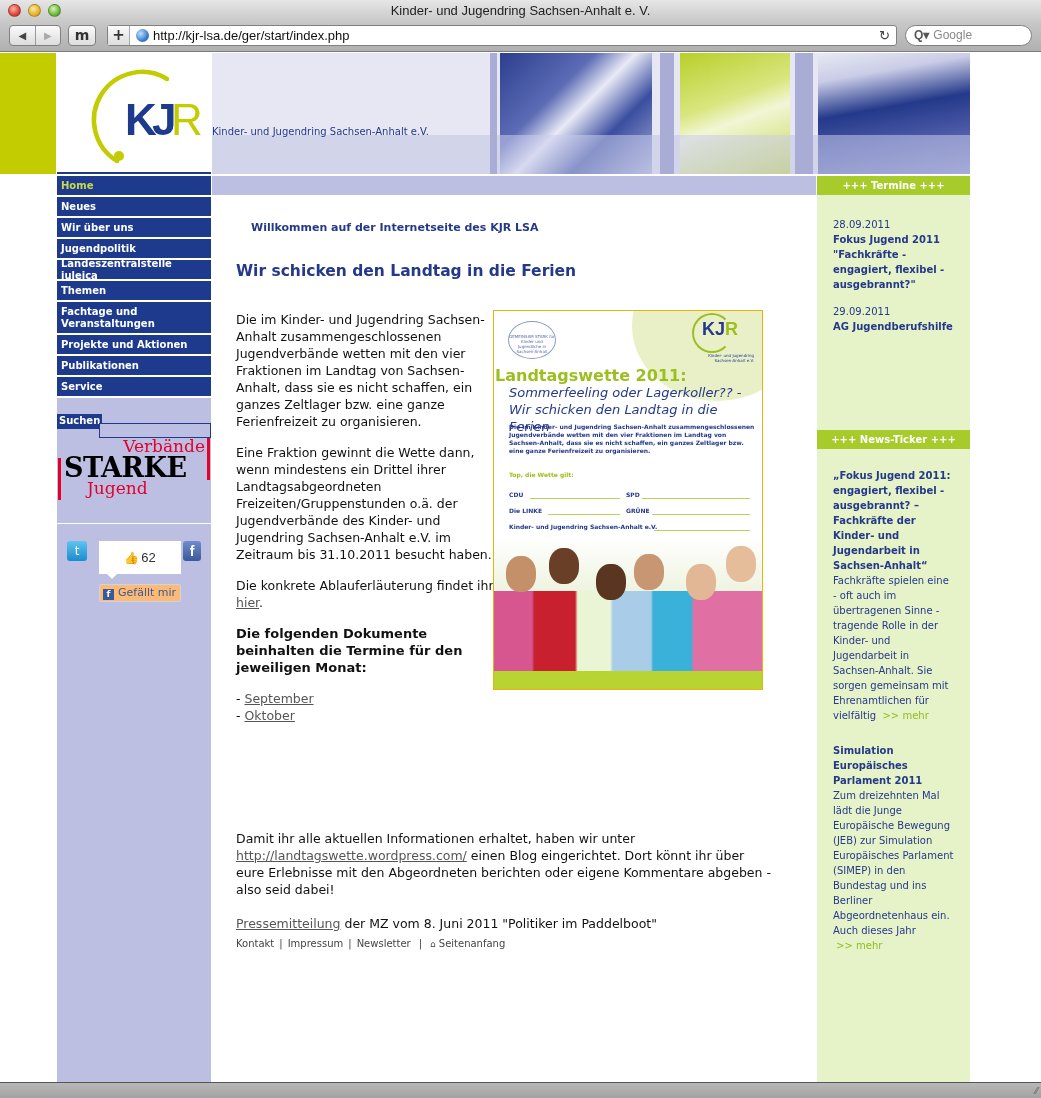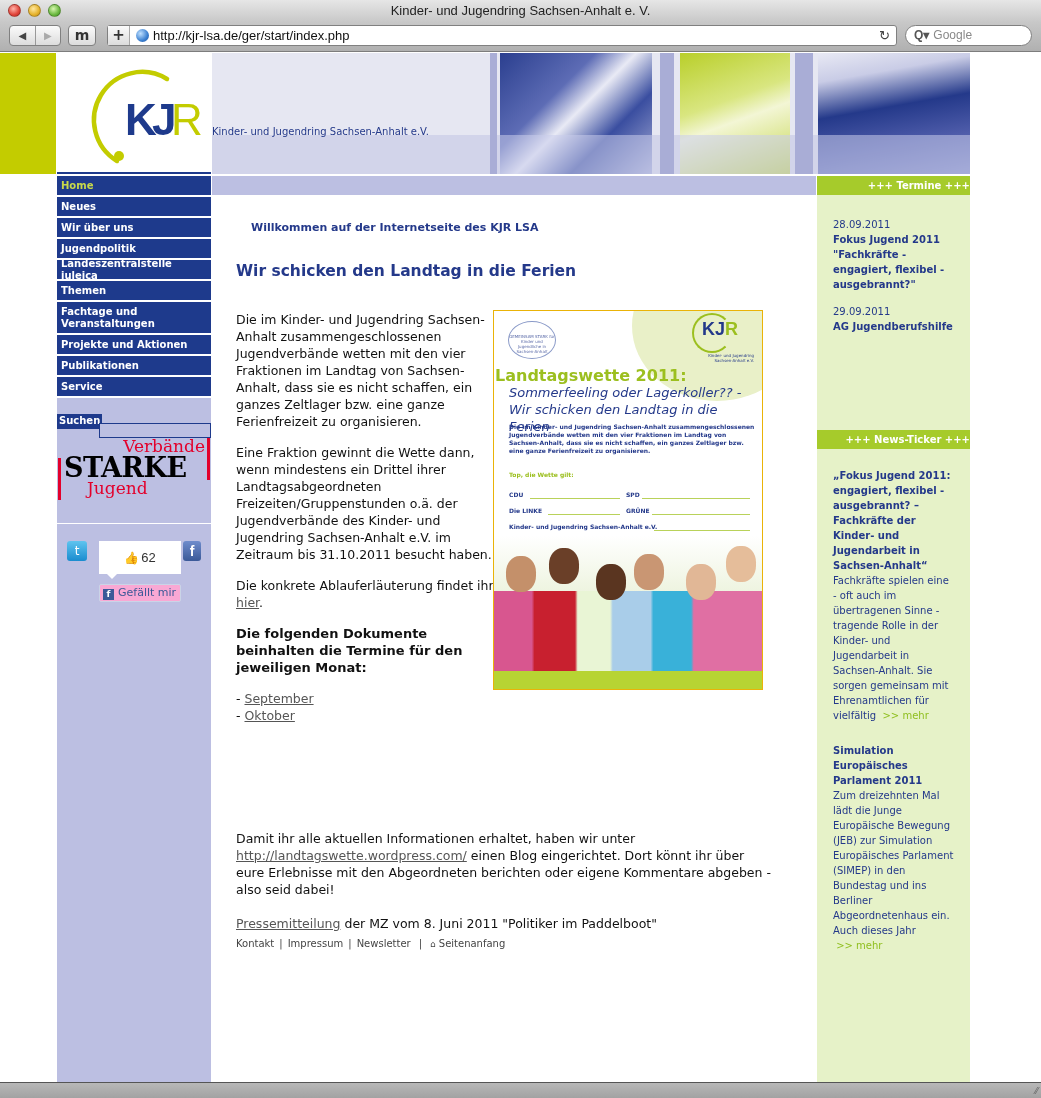--- a/index.html
+++ b/index.html
@@ -57,21 +57,21 @@
   .starke .verb { position: absolute; right: 6px; top: -2px; font-family: "DejaVu Serif", serif; font-size: 17px; color: #e3002b; }
   .starke .big { position: absolute; left: 7px; top: 14px; font-family: "DejaVu Serif", serif; font-size: 27px; font-weight: bold; color: #000; letter-spacing: -0.5px; }
   .starke .jug { position: absolute; left: 30px; top: 40px; font-family: "DejaVu Serif", serif; font-size: 17px; color: #e3002b; }
   .sb-divider { position: absolute; left: 0; top: 347px; width: 154px; height: 1px; background: #fff; }
   .social { position: absolute; left: 0; top: 360px; width: 154px; height: 70px; }
   .tw { position: absolute; left: 10px; top: 5px; width: 20px; height: 20px; border-radius: 3px; background: linear-gradient(#5fc4ef, #1a8ccf); color: #fff; font-size: 12px; text-align: center; line-height: 20px; }
   .fb { position: absolute; left: 126px; top: 5px; width: 18px; height: 20px; border-radius: 3px; background: linear-gradient(#6f8ccc, #3b5998); color: #fff; font-weight: bold; font-size: 14px; text-align: center; line-height: 20px; font-family: "Liberation Sans", sans-serif; }
   .like-box { position: absolute; left: 42px; top: 5px; width: 82px; height: 33px; background: #fff; text-align: center; font-size: 13px; line-height: 33px; color: #333; font-family: "Liberation Sans", sans-serif; }
   .like-box::after { content: ""; position: absolute; left: 8px; bottom: -5px; border-left: 5px solid transparent; border-right: 5px solid transparent; border-top: 5px solid #fff; }
   .like-box .thumb { color: #3b5998; font-size: 12px; margin-right: 2px; }
-  .like-btn { position: absolute; left: 42px; top: 48px; width: 82px; height: 18px; background: #f9a8d4; border: 1px solid #cad4e7; border-radius: 2px; font-size: 11px; line-height: 16px; color: #3b5998; padding-left: 3px; font-family: "DejaVu Sans", sans-serif; }
+  .like-btn { position: absolute; left: 42px; top: 48px; width: 82px; height: 18px; background: #fdba74; border: 1px solid #cad4e7; border-radius: 2px; font-size: 11px; line-height: 16px; color: #3b5998; padding-left: 3px; font-family: "DejaVu Sans", sans-serif; }
   .like-btn .f { display: inline-block; width: 11px; height: 11px; background: #3b5998; color: #fff; font-size: 9px; font-weight: bold; text-align: center; line-height: 11px; margin-right: 4px; vertical-align: -1px; }
 
   
   .main { position: absolute; left: 236px; top: 150px; width: 530px; }
   .welcome { position: absolute; left: 15px; top: 18px; font-size: 11px; font-weight: bold; color: #24398a; font-family: "DejaVu Sans", sans-serif; white-space: nowrap; }
   .headline { position: absolute; left: 0; top: 59px; width: 560px; font-size: 15.5px; font-weight: bold; color: #24398a; line-height: 19px; font-family: "DejaVu Sans", sans-serif; }
   .body-col { position: absolute; left: 0; top: 108px; width: 258px; font-size: 12.5px; line-height: 17px; color: #111; font-family: "DejaVu Sans", sans-serif; }
   .body-col p { margin-bottom: 14px; }
   .body-col a, .wide a { color: #555; text-decoration: underline; }
   .body-col .bold { font-weight: bold; font-size: 13px; line-height: 17px; }
@@ -94,21 +94,21 @@
   .poster .p-top { position: absolute; left: 15px; top: 160px; font-size: 6px; font-weight: bold; color: #9cbf1f; }
   .poster .p-field { position: absolute; font-size: 6px; font-weight: bold; color: #24398a; }
   .poster .p-line { position: absolute; height: 1px; background: #b9d25a; }
   .poster .kids { position: absolute; left: 0; top: 225px; width: 270px; height: 135px; background: linear-gradient(90deg, #d8568f 0%, #d8568f 14%, #c8202f 15%, #c8202f 30%, #e9f5d5 31%, #e9f5d5 43%, #a9cde9 44%, #a9cde9 58%, #39b1d9 59%, #39b1d9 73%, #e06fa3 74%, #e06fa3 100%); }
   .poster .kids .sky { position: absolute; left: 0; top: 0; width: 100%; height: 55px; background: linear-gradient(#ffffff, #eef4e0); }
   .poster .kids .head { position: absolute; width: 30px; height: 36px; border-radius: 45%; background: #b27a55; }
   .poster .grass { position: absolute; left: 0; top: 360px; width: 270px; height: 20px; background: #b7d433; }
 
   
   .rcol { position: absolute; left: 817px; top: 123px; width: 153px; height: 906px; background: #e6f2c8; }
-  .rhead { background: #a6cb2b; color: #fff; font-size: 10px; font-weight: bold; text-align: right; height: 19px; line-height: 19px; font-family: "DejaVu Sans", sans-serif; }
+  .rhead { background: #a6cb2b; color: #fff; font-size: 10px; font-weight: bold; text-align: center; height: 19px; line-height: 19px; font-family: "DejaVu Sans", sans-serif; }
   .termine { padding: 22px 16px 0 16px; font-size: 10px; line-height: 15px; color: #24398a; font-family: "DejaVu Sans", sans-serif; }
   .termine .ev { margin-bottom: 12px; }
   .termine .ev .date { font-weight: normal; }
   .termine .ev .title { font-weight: bold; }
   .news { padding: 19px 16px 0 16px; font-size: 10px; line-height: 15px; color: #24398a; font-family: "DejaVu Sans", sans-serif; }
   .news .item { margin-bottom: 20px; }
   .news .item .t { font-weight: bold; }
   .news .more { color: #8fbf1f; }
 </style>
 </head>

